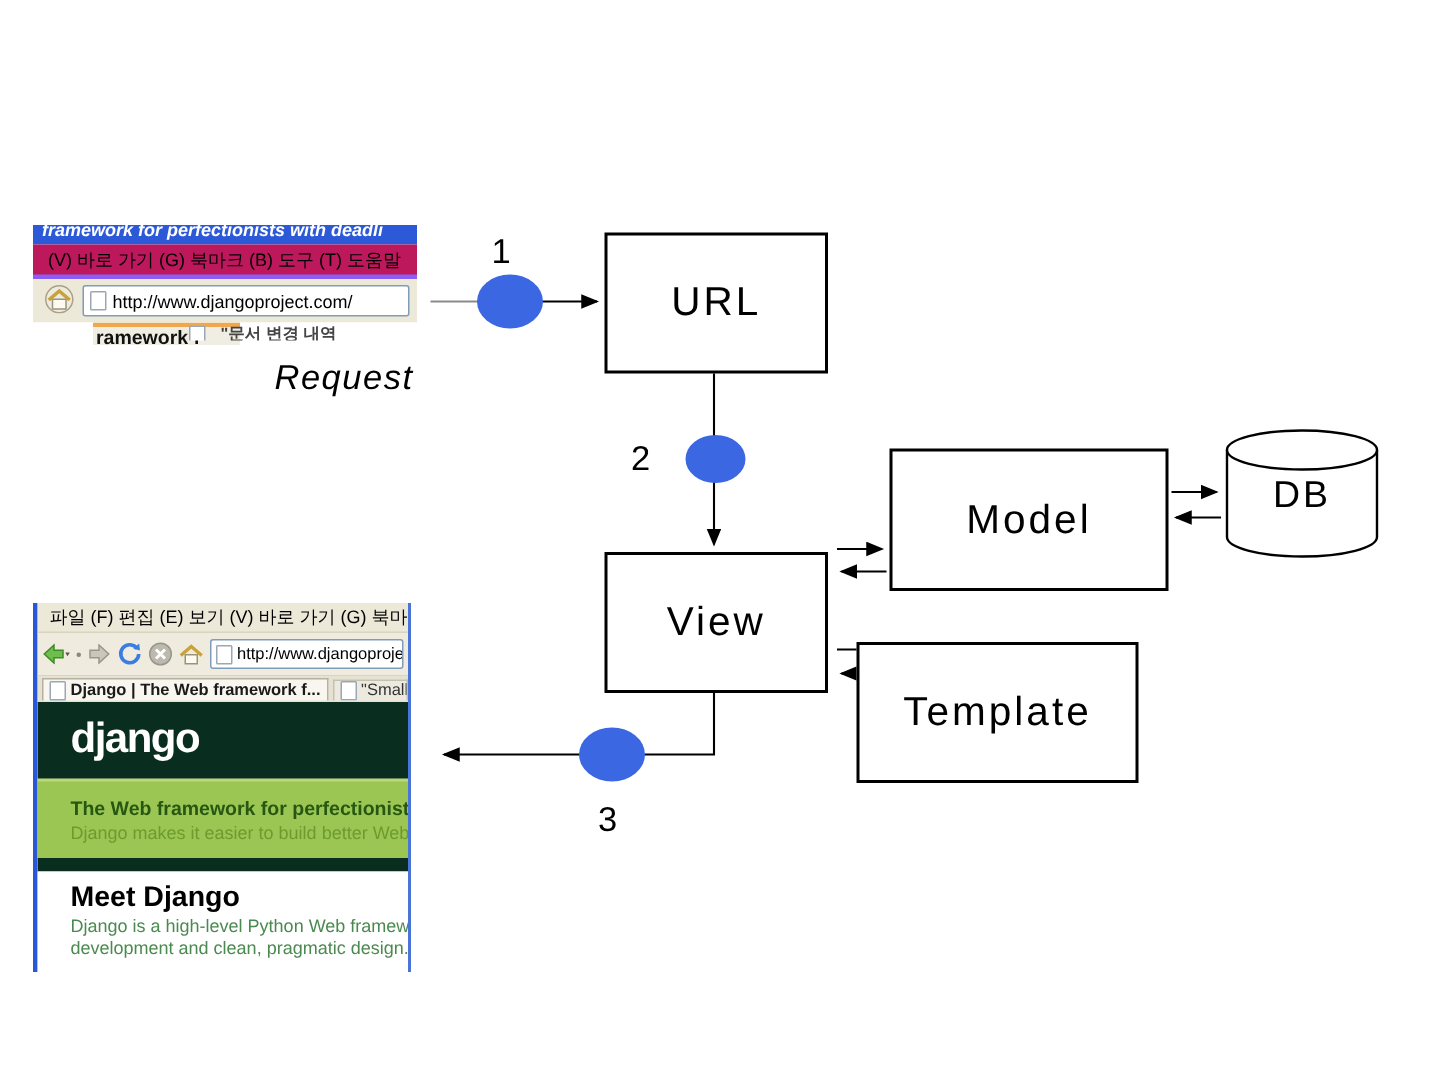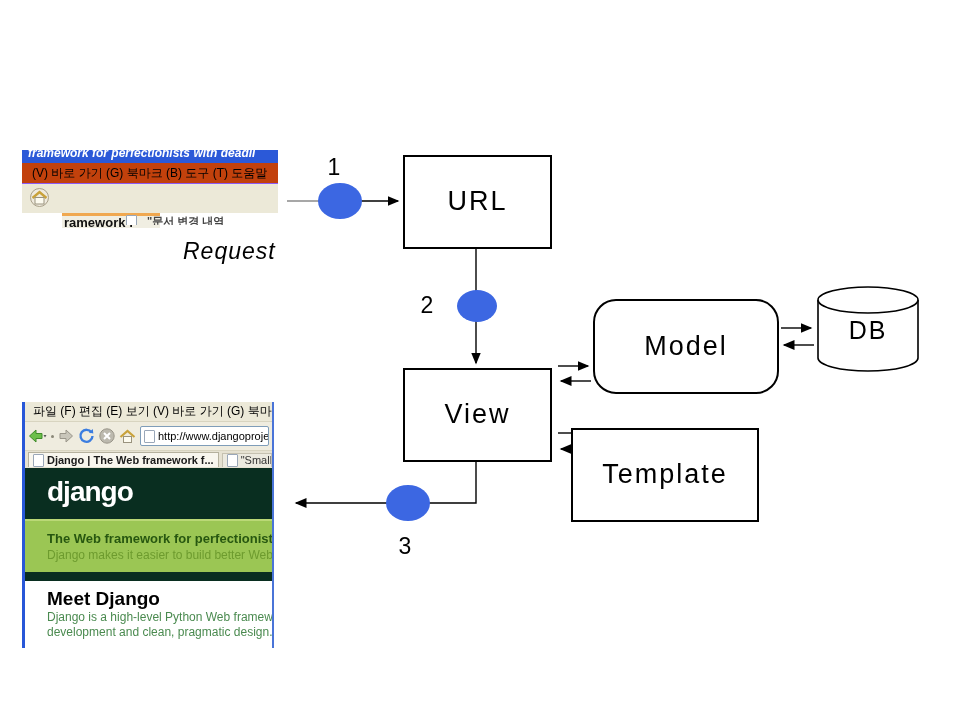--- a/index.html
+++ b/index.html
@@ -17,21 +17,21 @@
   .db-label{position:absolute;left:818px;top:316px;width:100px;text-align:center;
             font-size:25px;letter-spacing:2px;color:#000;}
 
   
   .req-shot{position:absolute;left:22px;top:150px;width:256px;height:82px;overflow:hidden;
             font-family:"Liberation Sans", sans-serif;}
   .req-title{height:13px;background:#2b59d8;color:#fff;overflow:hidden;
              font:italic bold 12px/22px "Liberation Sans",sans-serif;padding-left:6px;
              white-space:nowrap;}
   .req-title span{display:block;margin-top:-8px;}
-  .req-menu{height:20px;background:#c2410c;border-bottom:1px solid #8b5cf6;
+  .req-menu{height:20px;background:#be185d;border-bottom:3px solid #8b5cf6;
             font:12px/20px "Liberation Sans",sans-serif;color:#000;padding-left:10px;
             white-space:nowrap;overflow:hidden;}
   .req-address{position:relative;height:29px;background:#ece9d8;}
   .req-url-box{position:absolute;left:33px;top:4px;width:212px;height:19px;background:#fff;
                border:1px solid #7f9db9;border-radius:2px;display:flex;align-items:center;
                gap:4px;padding-left:4px;font-size:12px;color:#000;white-space:nowrap;
                overflow:hidden;}
   .req-tabs{position:relative;height:19px;background:#fff;overflow:hidden;}
   .req-tab-active{position:absolute;left:0;top:0;width:96px;height:12px;overflow:hidden;
                   background:#f0eee2;border-top:3px solid #f0a850;
@@ -121,39 +121,43 @@
   <div class="flow-label" style="left:183px;top:238px;">Request</div>
 
   <div class="node-box" style="left:403px;top:155px;width:145px;height:90px;">
     <div>
       <div>URL</div>
     </div>
   </div>
   <div class="node-box" style="left:403px;top:368px;width:145px;height:90px;">
     <span>View</span>
   </div>
-  <div class="node-box" style="left:593px;top:299px;width:182px;height:91px;border-radius:23px;">
+  <div class="node-box" style="left:593px;top:299px;width:182px;height:91px;">
     <span>Model</span>
   </div>
   <div class="node-box" style="left:571px;top:428px;width:184px;height:90px;">
     <span>Template</span>
   </div>
   <div class="db-label">DB</div>
 
   <div class="req-shot">
     <div class="req-title">
       <span>framework for perfectionists with deadli</span>
     </div>
     <div class="req-menu">(V)   바로 가기 (G)   북마크 (B)   도구 (T)   도움말</div>
     <div class="req-address">
       <svg class="icon abs" style="left:7px;top:4px;" width="21" height="19" viewBox="0 0 21 19">
         <circle cx="10.5" cy="9.5" r="9" fill="#efeade" stroke="#a9a089" stroke-width="1"></circle>
         <path d="M3.5 10 L10.5 4 L17.5 10" fill="none" stroke="#c9a23a" stroke-width="2.4"></path>
         <rect x="6" y="9.5" width="9" height="6.5" fill="#fdfbef" stroke="#9a937e" stroke-width="1"></rect>
       </svg>
+      <div class="req-url-box">
+        <span class="mini-page icon"></span>
+        <span>http://www.djangoproject.com/</span>
+      </div>
     </div>
     <div class="req-tabs">
       <div class="req-tab-active">ramework f</div>
       <div class="req-tab-rest">
         <span class="mini-page icon"></span>
         <span>"문서 변경 내역</span>
       </div>
     </div>
   </div>
 

